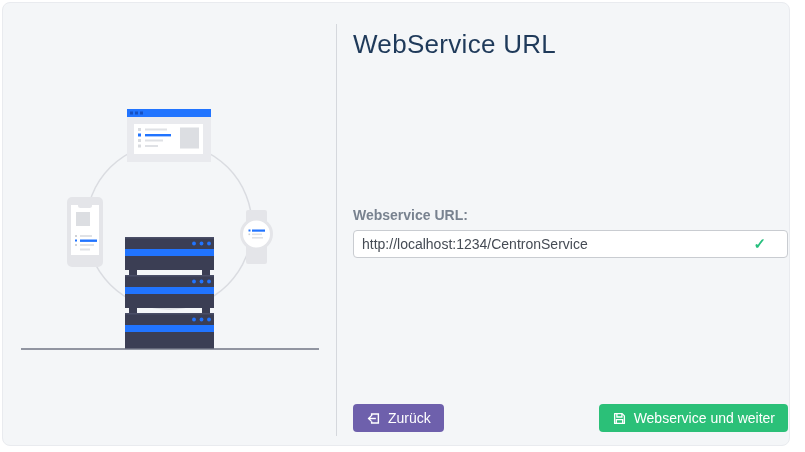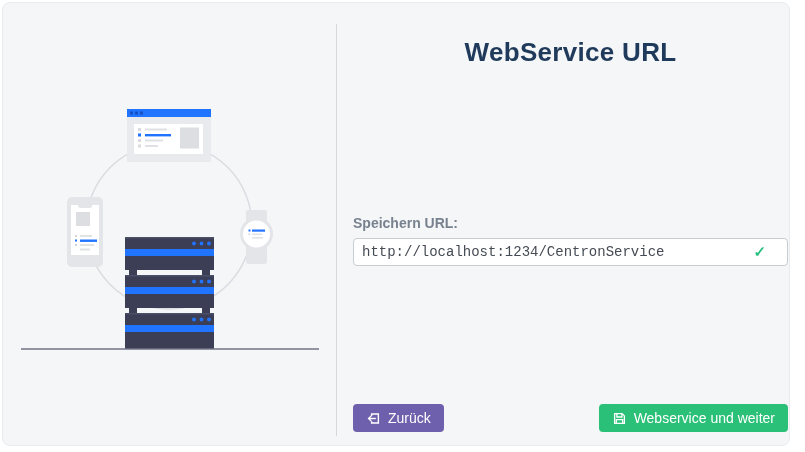--- a/index.html
+++ b/index.html
@@ -4,28 +4,28 @@
 <style>
   * { margin:0; padding:0; box-sizing:border-box; }
   html,body { width:805px; height:452px; background:#ffffff; overflow:hidden;
               font-family:"Liberation Sans", sans-serif; }
   .card { position:absolute; left:2px; top:2px; width:788px; height:444px;
           background:#f4f6f8; border:1px solid #e9ebef; border-radius:8px; }
   .left-panel { position:absolute; left:0; top:0; width:333px; height:442px; overflow:hidden; }
   .left-panel svg { display:block; }
   .divider { position:absolute; left:333px; top:21px; width:1px; height:412px; background:#d5d8dd; }
   .right-content { position:absolute; left:350px; right:1px; top:0; bottom:0; }
-  .page-title { margin-top:34px; text-align:center; font-size:26px; font-weight:bold;
+  .page-title { margin-top:26px; text-align:left; font-size:26px; font-weight:normal;
                 color:#1f3a5a; letter-spacing:0.3px; }
   .form-group { margin-top:147px; }
   .form-label { display:block; font-size:14px; font-weight:bold; color:#78828f; margin-bottom:7px; }
   .input-wrap { position:relative; }
   .url-input { width:100%; height:28px; border:1px solid #c9ccd1; border-radius:4px;
                background:#ffffff; padding:0 44px 0 8px; font-size:14px; color:#454b54;
-               font-family:Liberation Mono, monospace; outline:none; }
+               font-family:Liberation Sans, sans-serif; outline:none; }
   .check { position:absolute; right:22px; top:50%; transform:translateY(-52%);
            color:#26bf7d; font-size:15px; font-weight:bold; line-height:1; }
   .footer { position:absolute; left:0; right:0; bottom:13px; display:flex;
             justify-content:space-between; align-items:flex-end; }
   .btn { height:28px; border:none; border-radius:4px; color:#ffffff; font-size:14px;
          font-family:"Liberation Sans", sans-serif; display:inline-flex; align-items:center;
          gap:7px; padding:0 13px; cursor:pointer; }
   .btn svg { flex:0 0 auto; }
   .btn-back { background:#6e60ac; }
   .btn-save { background:#2bc078; }
@@ -113,21 +113,21 @@
       <line x1="18" y1="346" x2="316" y2="346" stroke="#717484" stroke-width="1.5"></line>
     </svg>
   </div>
 
   <div class="divider"></div>
 
   <div class="right-content">
     <div class="page-title">WebService URL</div>
 
     <div class="form-group">
-      <label class="form-label">Speichern URL:</label>
+      <label class="form-label">Webservice URL:</label>
       <div class="input-wrap">
         <input class="url-input" type="text" value="http://localhost:1234/CentronService" style="">
         <span class="check">✓</span>
       </div>
     </div>
 
     <div class="footer">
       <button class="btn btn-back">
         <span style="display:inline-flex;">
           <svg width="15" height="15" viewBox="0 0 16 16">

